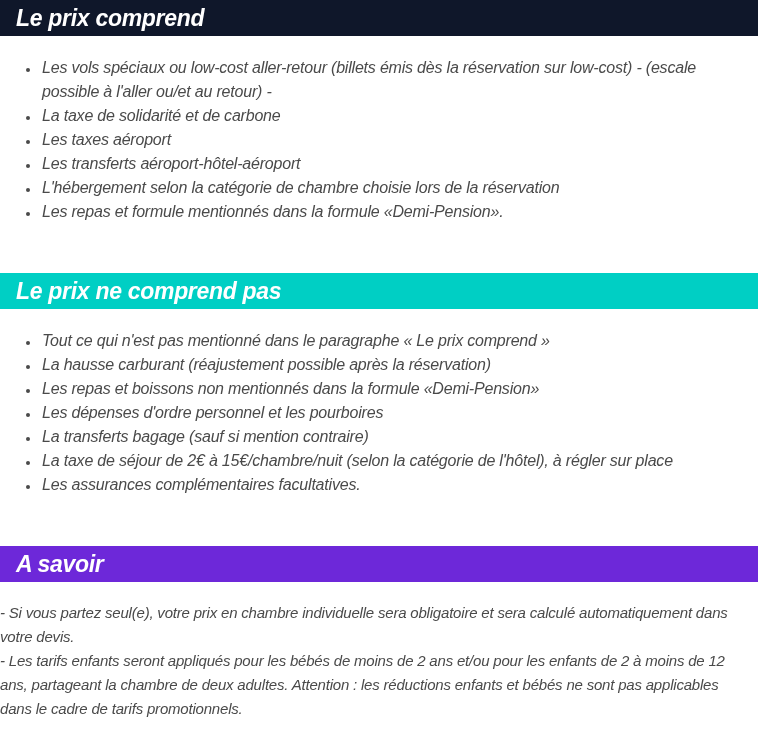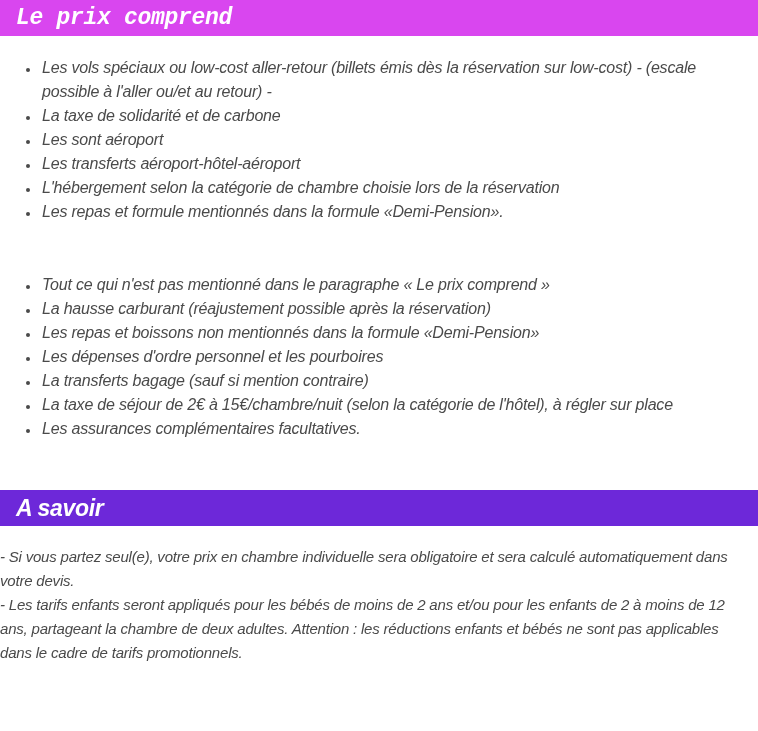--- a/index.html
+++ b/index.html
@@ -55,34 +55,37 @@
     margin: 0;
     font-size: 15px;
     line-height: 24px;
     letter-spacing: -0.2px;
   }
 </style>
 </head>
 <body style="color: rgb(74, 74, 74);">
 
 <section class="section">
-  <div class="section-header" style="background: #d946ef; color: rgb(255, 255, 255); font-family: Liberation Mono, monospace;">
+  <div class="section-header" style="background: #0f172a; color: rgb(255, 255, 255);">
     <span>Le prix comprend</span>
   </div>
   <ul class="bullet-list">
     <li>Les vols spéciaux ou low-cost aller-retour (billets émis dès la réservation sur low-cost) - (escale possible à l'aller ou/et au retour) -</li>
     <li>La taxe de solidarité et de carbone</li>
-    <li>Les sont aéroport</li>
+    <li>Les taxes aéroport</li>
     <li>Les transferts aéroport-hôtel-aéroport</li>
     <li>L'hébergement selon la catégorie de chambre choisie lors de la réservation</li>
     <li>Les repas et formule mentionnés dans la formule «Demi-Pension».</li>
   </ul>
 </section>
 
 <section class="section">
+  <div class="section-header" style="background: rgb(0, 207, 196); color: rgb(255, 255, 255);">
+    <span>Le prix ne comprend pas</span>
+  </div>
   <ul class="bullet-list">
     <li>Tout ce qui n'est pas mentionné dans le paragraphe « Le prix comprend »</li>
     <li>La hausse carburant (réajustement possible après la réservation)</li>
     <li>Les repas et boissons non mentionnés dans la formule «Demi-Pension»</li>
     <li>Les dépenses d'ordre personnel et les pourboires</li>
     <li>La transferts bagage (sauf si mention contraire)</li>
     <li>La taxe de séjour de 2€ à 15€/chambre/nuit (selon la catégorie de l'hôtel), à régler sur place</li>
     <li>Les assurances complémentaires facultatives.</li>
   </ul>
 </section>

